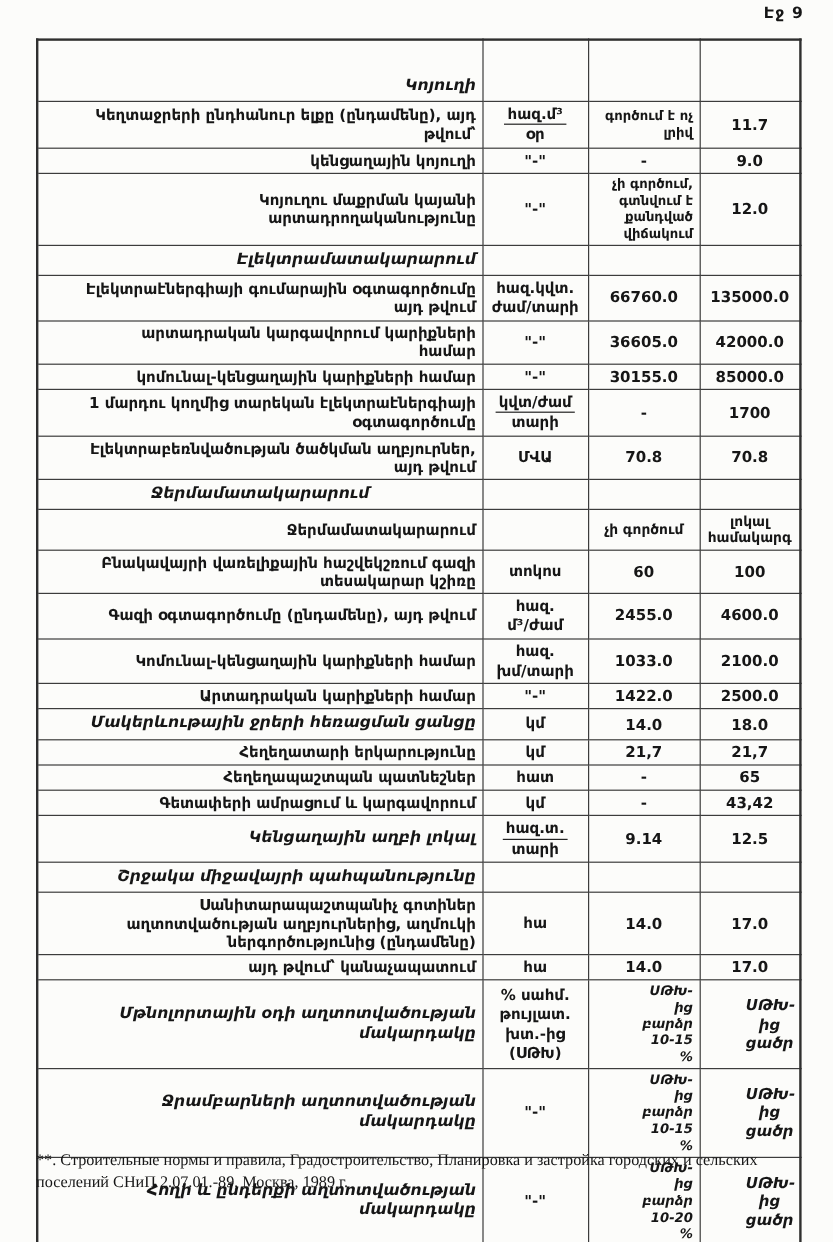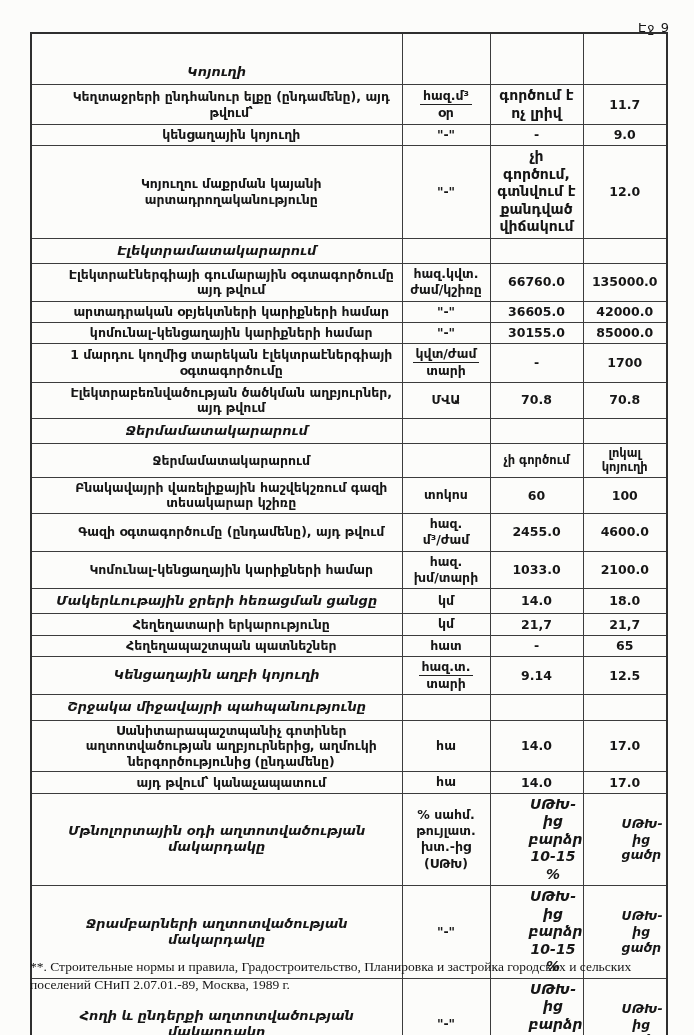--- a/index.html
+++ b/index.html
@@ -4,48 +4,48 @@
 <style>
   html,body{margin:0;padding:0;}
   body{
     width:694px;height:1035px;position:relative;
     background:#fcfcfa;
     font-family:"DejaVu Sans",sans-serif;
     color:#161616;
     -webkit-font-smoothing:antialiased;
   }
   .page-number{
-    position:absolute;top:20px;right:24px;
-    font-size:13px;font-weight:normal;letter-spacing:1px;
+    position:absolute;top:4px;right:24px;
+    font-size:13px;font-weight:bold;letter-spacing:1px;
   }
   table.spec{
     position:absolute;left:30px;top:32px;width:636px;
     border-collapse:collapse;table-layout:fixed;
     border:2px solid #2f2f2f;
   }
   table.spec td{
     border:1px solid #3c3c3c;
     padding:2px 5px;
     font-size:12.5px;font-weight:bold;
     vertical-align:middle;
     line-height:1.25;
     overflow:hidden;
   }
-  td.lbl{text-align:center;}
+  td.lbl{text-align:right;}
   td.lbl.indent{padding-left:34px;margin-top:48px;}
   td.lbl.section,td.lbl.emph{font-style:italic;font-size:13px;padding-top:4px;padding-bottom:4px;}
   td.lbl.section-center{font-style:italic;text-align:center;font-size:13px;padding-top:4px;padding-bottom:4px;}
   td.lbl.tall{height:42px;vertical-align:bottom;}
   td.unit,td.val{text-align:center;}
   td.unit{font-size:12px;}
   td.unit div{line-height:1.3;}
   .frac-top{display:inline-block;border-bottom:1.5px solid #222;padding:0 3px;text-align:center;}
   td.val.small{font-size:11.5px;}
   td.italic,td.val.italic{font-style:italic;padding-left:38px;}
-  td.val.long{font-size:14px;}
+  td.val.long{font-size:11px;text-align:right;}
   .footnotes{
     position:absolute;left:30px;right:18px;top:958px;
   }
   .fn1{
     font-style:italic;font-weight:bold;font-size:12.5px;line-height:1.4;
     margin:0 0 4px 0;
   }
   .fn2{
     font-family:"Liberation Serif",serif;font-size:13.5px;line-height:1.35;margin:0;
   }
@@ -97,27 +97,27 @@
       <tr>
         <td class="lbl section">Էլեկտրամատակարարում</td>
         <td class="unit"></td>
         <td class="val"></td>
         <td class="val"></td>
       </tr>
       <tr>
         <td class="lbl data indent">Էլեկտրաէներգիայի գումարային օգտագործումը այդ թվում</td>
         <td class="unit">
           <div>հազ.կվտ.</div>
-          <div>ժամ/կշիռը</div>
+          <div>ժամ/տարի</div>
         </td>
         <td class="val">66760.0</td>
         <td class="val">135000.0</td>
       </tr>
       <tr>
-        <td class="lbl data indent">արտադրական օբյեկտների կարիքների համար</td>
+        <td class="lbl data indent">արտադրական կարգավորում կարիքների համար</td>
         <td class="unit">
           <div>"-"</div>
         </td>
         <td class="val">36605.0</td>
         <td class="val">42000.0</td>
       </tr>
       <tr>
         <td class="lbl data indent">կոմունալ-կենցաղային կարիքների համար</td>
         <td class="unit">
           <div>"-"</div>
@@ -145,21 +145,21 @@
       <tr>
         <td class="lbl section-center">Ջերմամատակարարում</td>
         <td class="unit"></td>
         <td class="val"></td>
         <td class="val"></td>
       </tr>
       <tr>
         <td class="lbl data indent">Ջերմամատակարարում</td>
         <td class="unit"></td>
         <td class="val small">չի գործում</td>
-        <td class="val small">լոկալ կոյուղի</td>
+        <td class="val small">լոկալ համակարգ</td>
       </tr>
       <tr>
         <td class="lbl data indent">Բնակավայրի վառելիքային հաշվեկշռում գազի տեսակարար կշիռը</td>
         <td class="unit">
           <div>տոկոս</div>
         </td>
         <td class="val">60</td>
         <td class="val">100</td>
       </tr>
       <tr>
@@ -174,20 +174,28 @@
       <tr>
         <td class="lbl data indent">Կոմունալ-կենցաղային կարիքների համար</td>
         <td class="unit">
           <div>հազ.</div>
           <div>խմ/տարի</div>
         </td>
         <td class="val">1033.0</td>
         <td class="val">2100.0</td>
       </tr>
       <tr>
+        <td class="lbl data indent">Արտադրական կարիքների համար</td>
+        <td class="unit">
+          <div>"-"</div>
+        </td>
+        <td class="val">1422.0</td>
+        <td class="val">2500.0</td>
+      </tr>
+      <tr>
         <td class="lbl emph">Մակերևութային ջրերի հեռացման ցանցը</td>
         <td class="unit">
           <div>կմ</div>
         </td>
         <td class="val">14.0</td>
         <td class="val">18.0</td>
       </tr>
       <tr>
         <td class="lbl data indent">Հեղեղատարի երկարությունը</td>
         <td class="unit">
@@ -198,21 +206,29 @@
       </tr>
       <tr>
         <td class="lbl data indent">Հեղեղապաշտպան պատնեշներ</td>
         <td class="unit">
           <div>հատ</div>
         </td>
         <td class="val">-</td>
         <td class="val">65</td>
       </tr>
       <tr>
-        <td class="lbl emph">Կենցաղային աղբի կոյուղի</td>
+        <td class="lbl data indent">Գետափերի ամրացում և    կարգավորում</td>
+        <td class="unit">
+          <div>կմ</div>
+        </td>
+        <td class="val">-</td>
+        <td class="val">43,42</td>
+      </tr>
+      <tr>
+        <td class="lbl emph">Կենցաղային աղբի լոկալ</td>
         <td class="unit">
           <div><span class="frac-top">հազ.տ.</span></div>
           <div>տարի</div>
         </td>
         <td class="val">9.14</td>
         <td class="val">12.5</td>
       </tr>
       <tr>
         <td class="lbl section">Շրջակա միջավայրի պահպանությունը</td>
         <td class="unit"></td>

